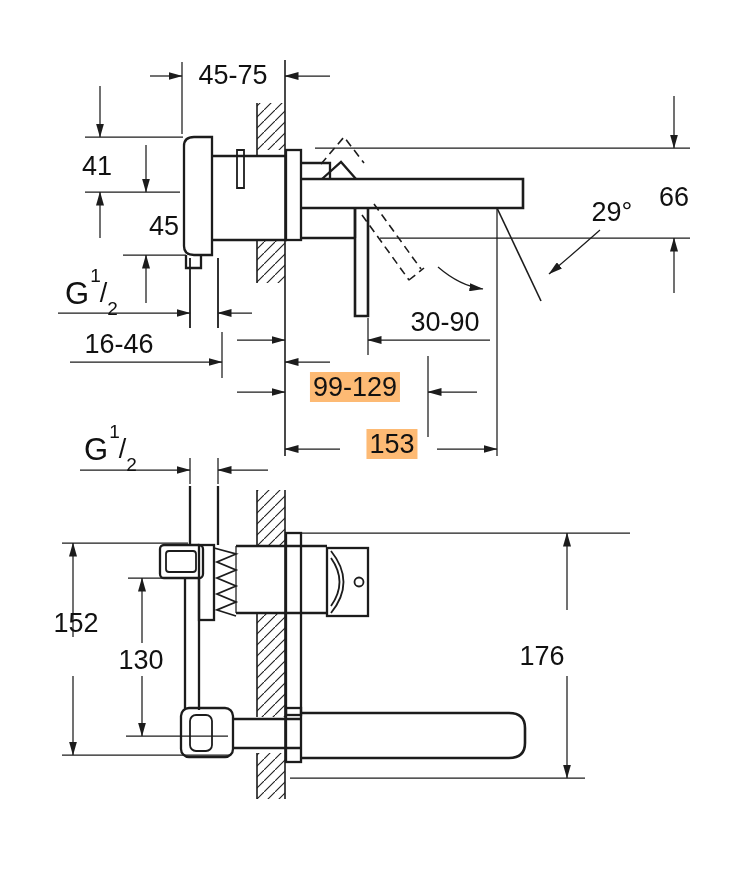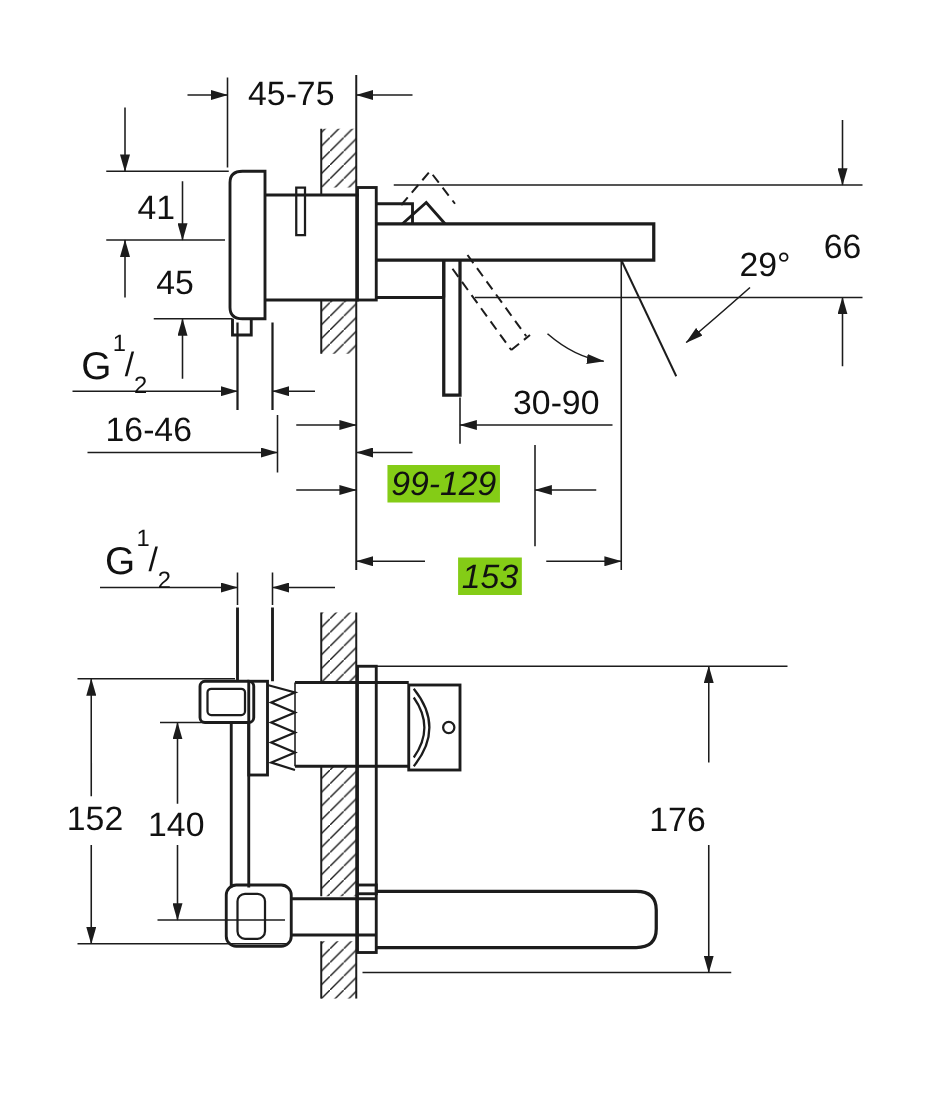--- a/index.html
+++ b/index.html
@@ -13,21 +13,21 @@
   .p2{stroke-width:2.3px;}
   .p18{stroke-width:1.8px;}
   .p15{stroke-width:1.6px;}
   .thin{stroke-width:1.25px;}
   .dash{stroke-width:1.6px;stroke-dasharray:8 5;}
   .lbl{
     position:absolute;font-size:27px;line-height:30px;color:#111;
     white-space:nowrap;transform:translateX(-50%);
   }
   .lbl.left{transform:none;}
-  .lbl.bg{background:#84cc16;padding:0 3px;font-style:italic;}
+  .lbl.bg{background:#fdba74;padding:0 3px;}
   .thread{font-size:31px;line-height:32px;}
   .thread sup{font-size:19px;position:relative;top:-11px;left:1px;}
   .thread .fs{font-size:27px;position:relative;top:-2px;}
   .thread sub{font-size:19px;position:relative;top:3px;}
 </style>
 </head>
 <body>
 
 <div id="stage">
 
@@ -147,30 +147,30 @@
     <path class="thin" d="M73,676 L73,755" marker-end="url(#ah)"></path>
 
     <path class="thin" d="M142,643 L142,578" marker-end="url(#ah)"></path>
     <path class="thin" d="M142,676 L142,736" marker-end="url(#ah)"></path>
 
     <path class="thin" d="M567,610 L567,533" marker-end="url(#ah)"></path>
     <path class="thin" d="M567,676 L567,778" marker-end="url(#ah)"></path>
   </svg>
 
   <div class="lbl" style="left:233px;top:60px;">45-75</div>
-  <div class="lbl" style="left:97px;top:151px;margin-left:28px;">41</div>
-  <div class="lbl" style="left:140px;top:211px;">45</div>
+  <div class="lbl" style="left:97px;top:151px;">41</div>
+  <div class="lbl" style="left:164px;top:211px;">45</div>
   <div class="lbl" style="left:119px;top:329px;">16-46</div>
   <div class="lbl" style="left:445px;top:307px;">30-90</div>
   <div class="lbl bg" style="left:355px;top:372px;">99-129</div>
-  <div class="lbl bg" style="left:392px;top:446px;">153</div>
+  <div class="lbl bg" style="left:392px;top:429px;">153</div>
   <div class="lbl" style="left:674px;top:182px;">66</div>
   <div class="lbl" style="left:612px;top:197px;">29°</div>
 
   <div class="lbl left thread" style="left:65px;top:271px;"><span>G</span><sup>1</sup><span class="fs">/</span><sub>2</sub></div>
 
   <div class="lbl left thread" style="left:84px;top:427px;"><span>G</span><sup>1</sup><span class="fs">/</span><sub>2</sub></div>
 
-  <div class="lbl" style="left:76px;top:640px;">152</div>
-  <div class="lbl" style="left:141px;top:645px;">140</div>
+  <div class="lbl" style="left:76px;top:608px;">152</div>
+  <div class="lbl" style="left:141px;top:645px;">130</div>
   <div class="lbl" style="left:542px;top:641px;">176</div>
 
 </div>
 
 </body></html>

